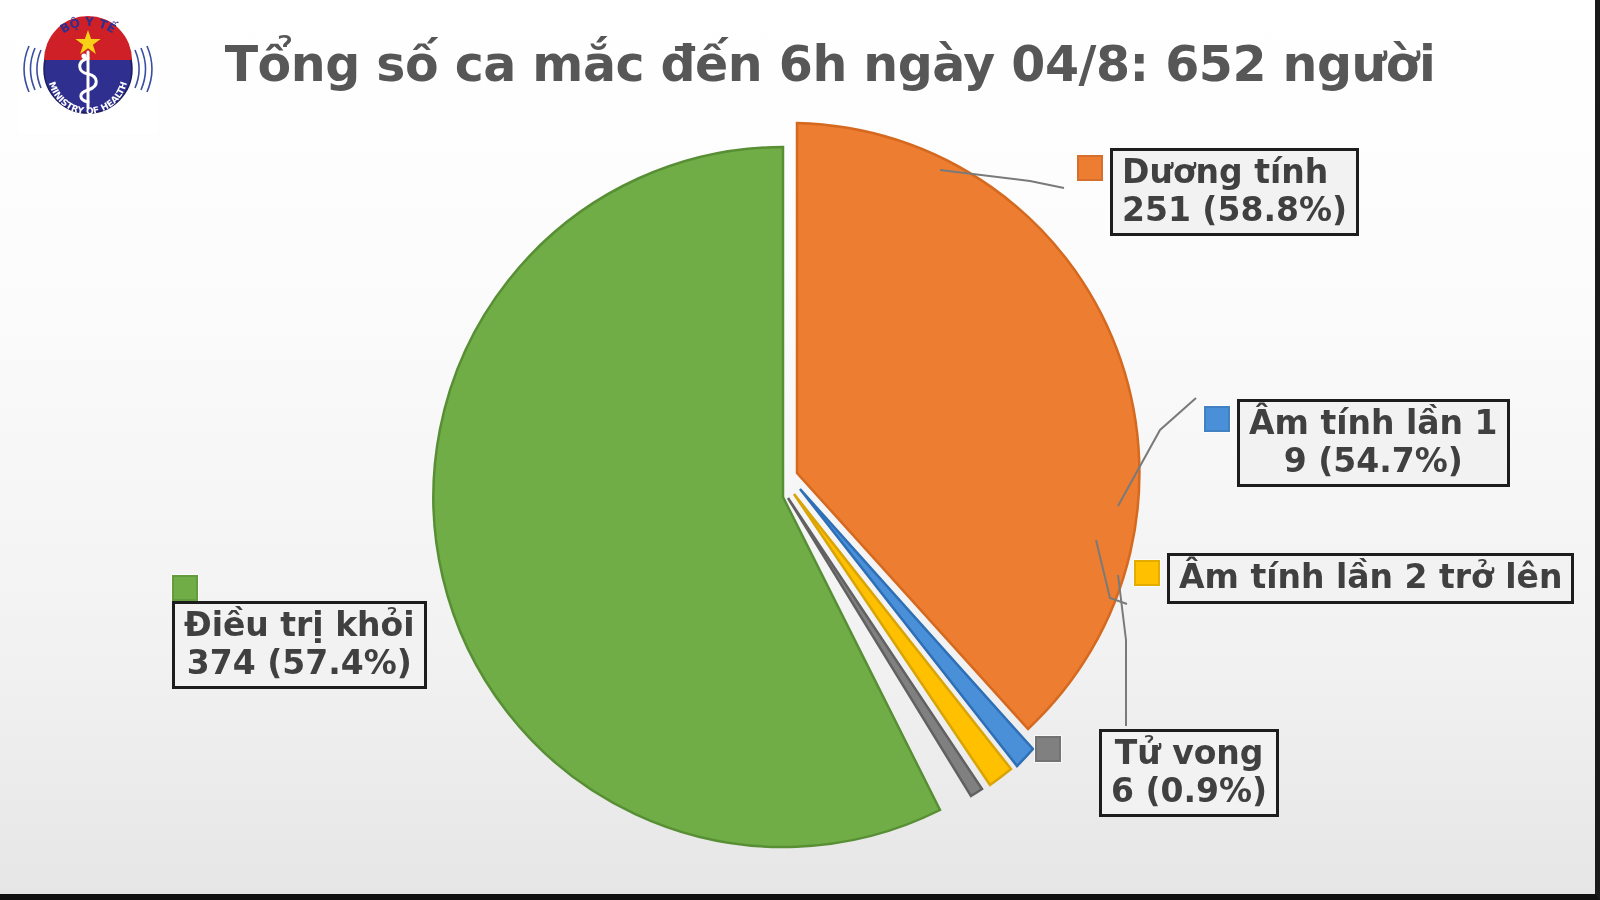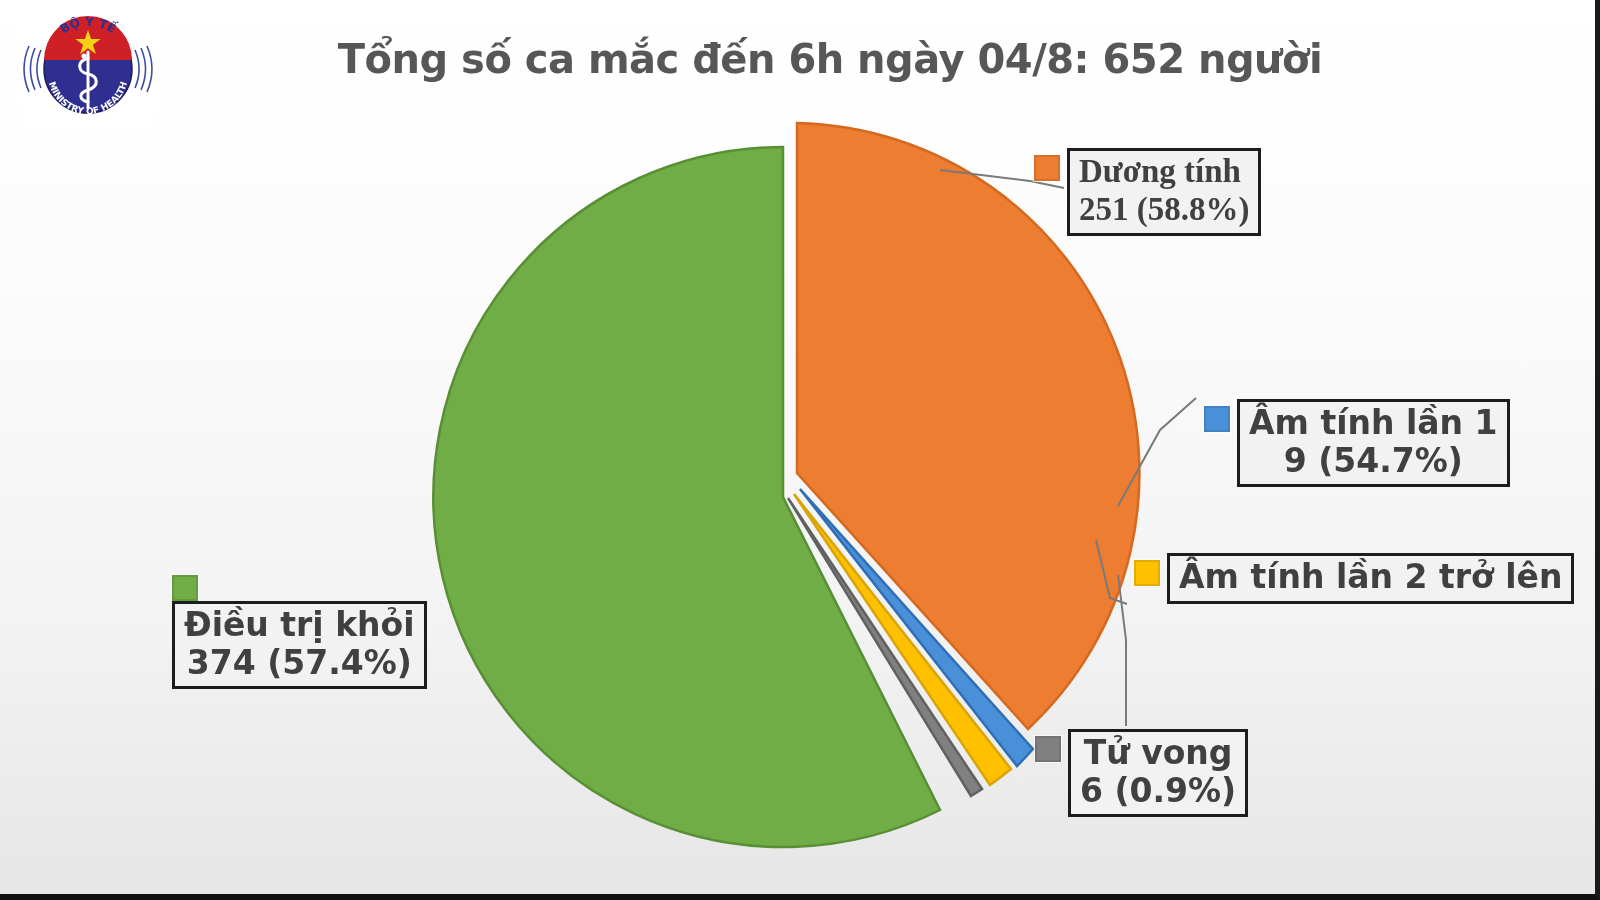--- a/index.html
+++ b/index.html
@@ -16,21 +16,21 @@
   }
 
   
   #logo{position:absolute;left:18px;top:4px;width:140px;height:130px;}
   #logo svg{display:block;width:140px;height:130px;}
 
   
   #title{
     position:absolute;left:180px;top:36px;width:1300px;
     text-align:center;
-    font-size:40px;font-weight:bold;color:#575757;
+    font-size:49px;font-weight:bold;color:#575757;
     letter-spacing:-0.5px;white-space:nowrap;
   }
 
   
   #pie{position:absolute;left:400px;top:110px;width:800px;height:760px;}
   #pie svg{display:block;width:800px;height:760px;}
 
   
   .callout{position:absolute;display:flex;align-items:flex-start;}
   .swatch{
@@ -41,25 +41,25 @@
   .lbox{
     border:3px solid #1d1d1d;background:#f2f2f2;
     padding:2px 9px 5px 9px;
     font-size:33px;font-weight:bold;color:#404040;line-height:1.14;
     text-align:center;white-space:nowrap;
   }
   .lbox .l1{display:block;}
   .lbox .l2{display:block;}
 
   
-  #c-positive{left:1034px;top:148px;font-family:Liberation Serif, serif;}
+  #c-positive{left:1077px;top:148px;}
   #c-positive .lbox{text-align:left;}
   #c-neg1{left:1204px;top:358px;margin-top:41px;}
   #c-neg2{left:1134px;top:553px;}
-  #c-death{left:1035px;top:729px;}
+  #c-death{left:1035px;top:729px;gap:31px;}
   #c-recovered{left:172px;top:568px;flex-direction:column;}
   #c-recovered .lbox{text-align:center;}
 </style>
 </head>
 <body>
 
 <div id="slide">
 
   <div id="logo">
     <svg viewBox="0 0 140 130" xmlns="http://www.w3.org/2000/svg">

